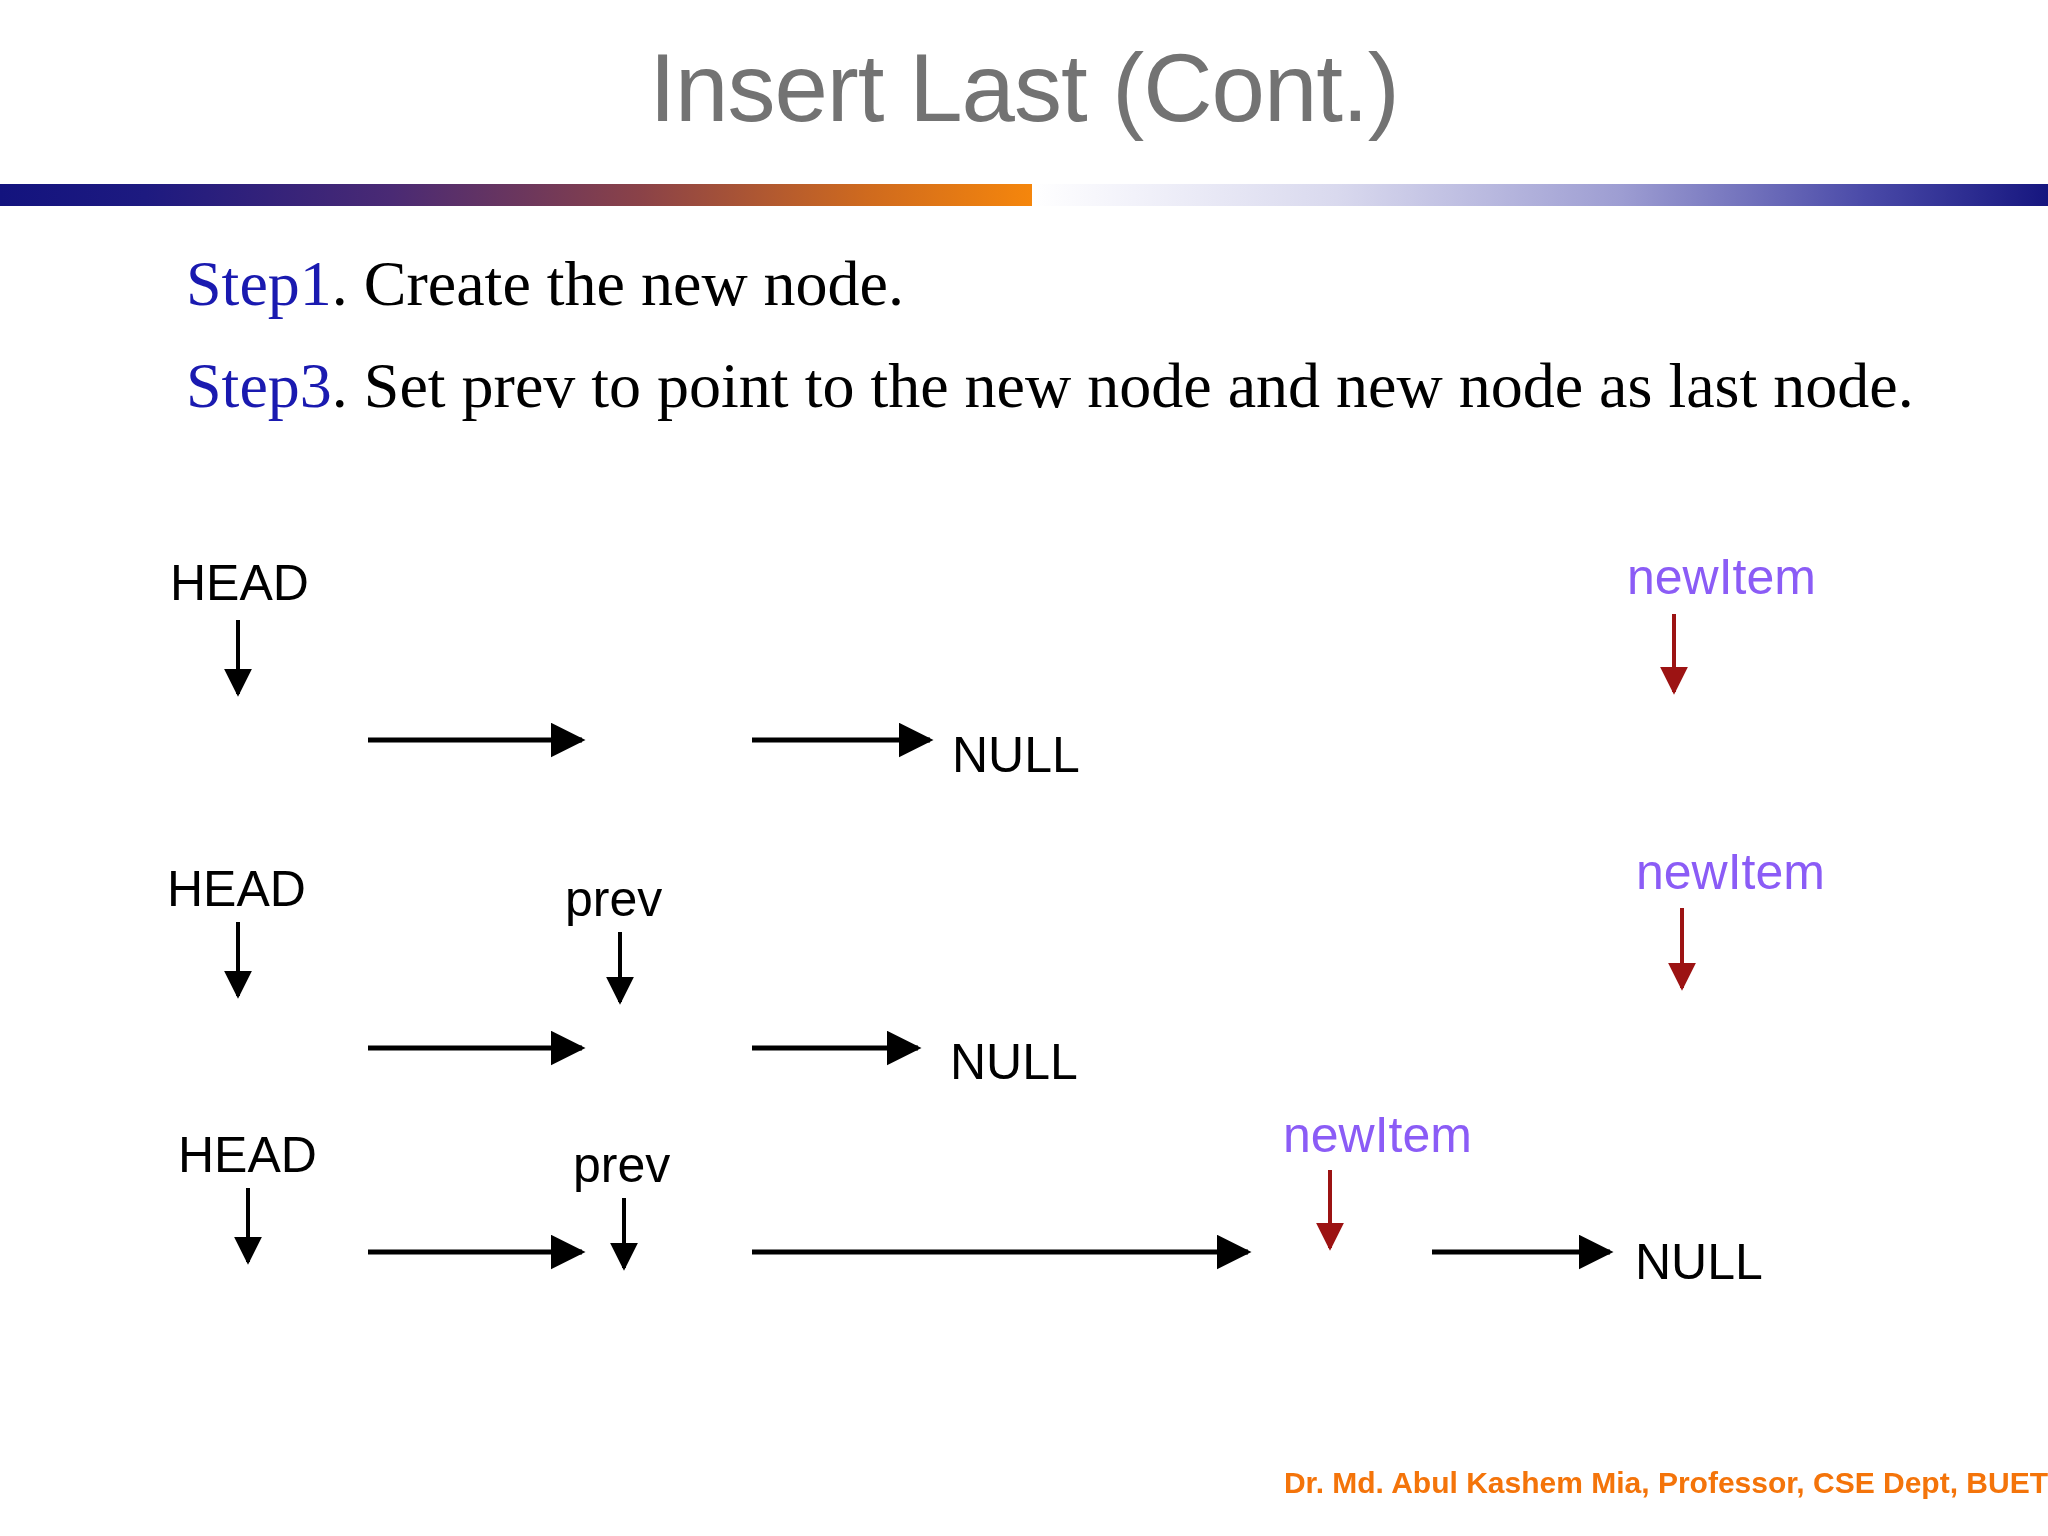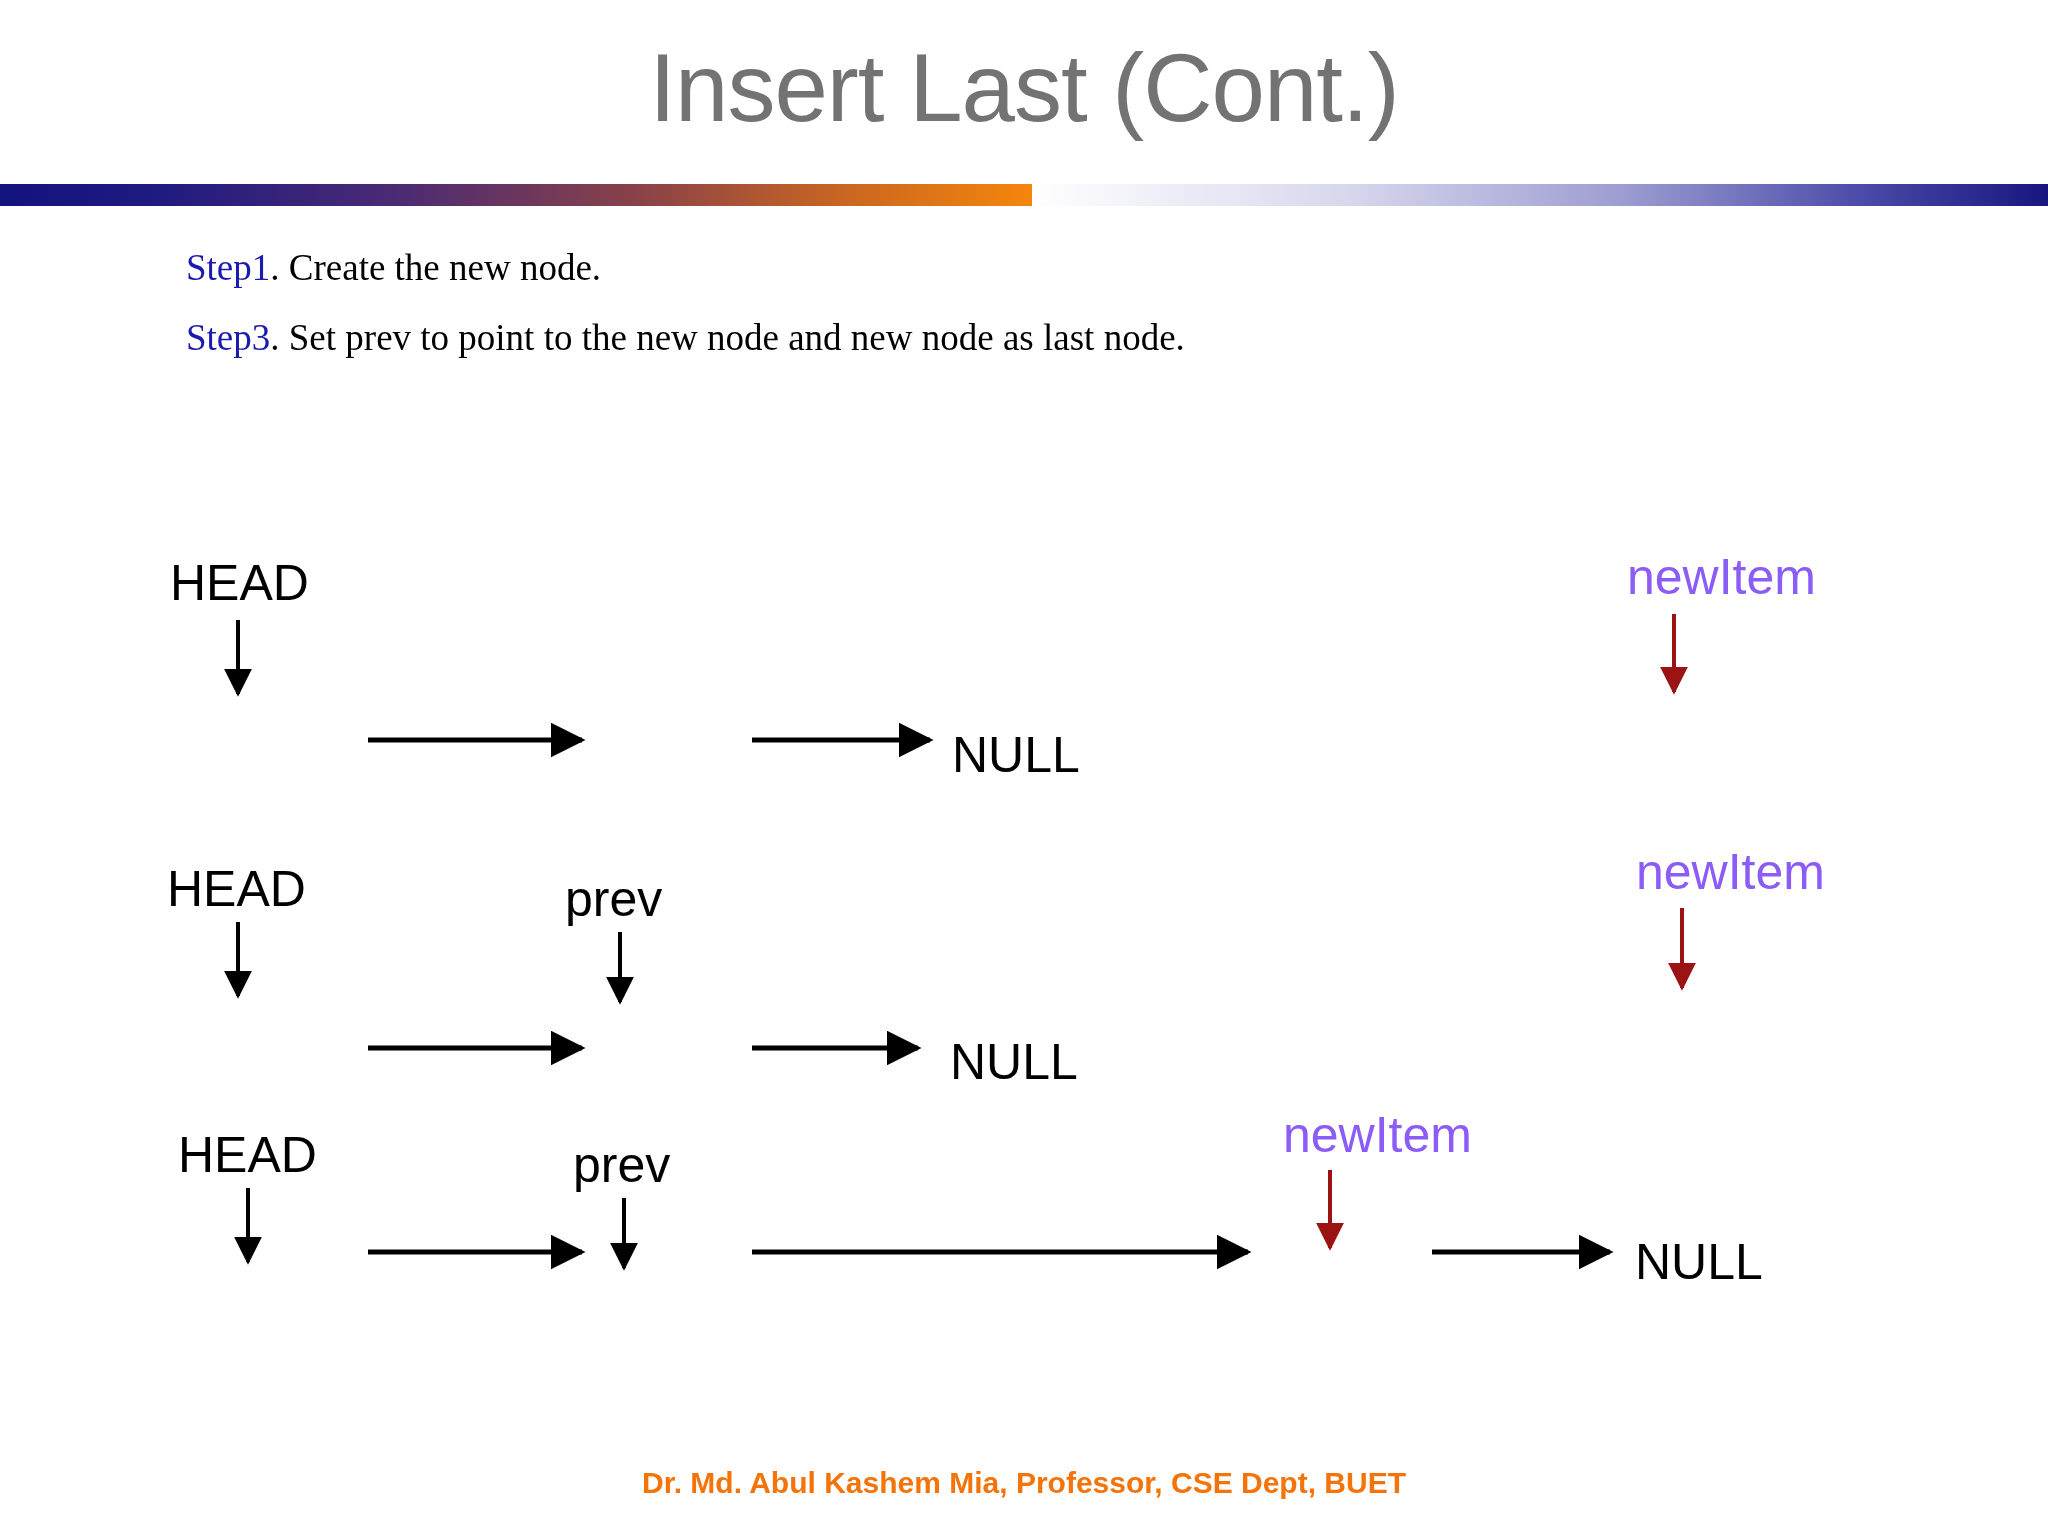--- a/index.html
+++ b/index.html
@@ -58,21 +58,21 @@
 
   
   .steps {
     position: absolute;
     left: 186px;
     top: 246px;
     width: 1800px;
   }
   .step-line {
     font-family: "Liberation Serif", serif;
-    font-size: 37px;
+    font-size: 64px;
     color: #000000;
     line-height: 1.18;
     white-space: nowrap;
     margin-bottom: 26px;
   }
   .step-key { color: #1A1AB0; }
   .step-prev-red { color: #9C1313; }
 
   
   .diagram {
@@ -95,21 +95,21 @@
     line-height: 1;
   }
   .lbl.red { color: #8b5cf6; }
 
   
   .footer {
     position: absolute;
     left: 0;
     top: 1466px;
     width: 2048px;
-    text-align: center;
+    text-align: right;
     font-family: "Liberation Sans", sans-serif;
     font-size: 30px;
     font-weight: bold;
     color: #F4740A;
     white-space: nowrap;
   }
 </style>
 </head>
 <body>
 

